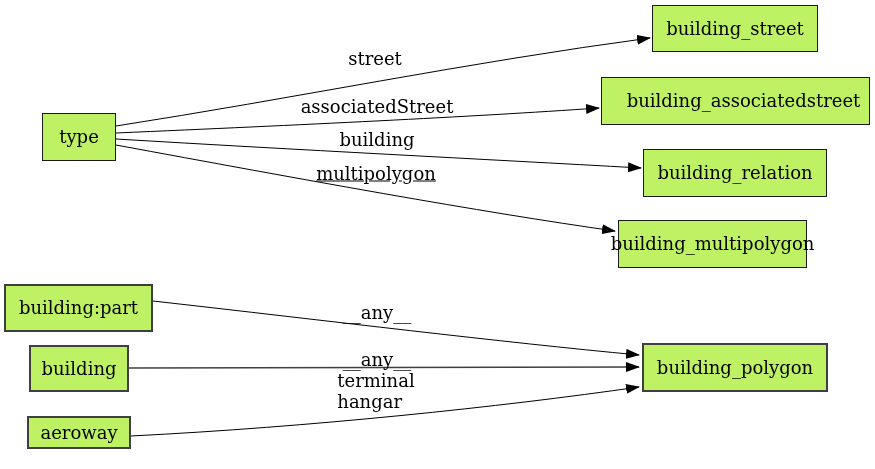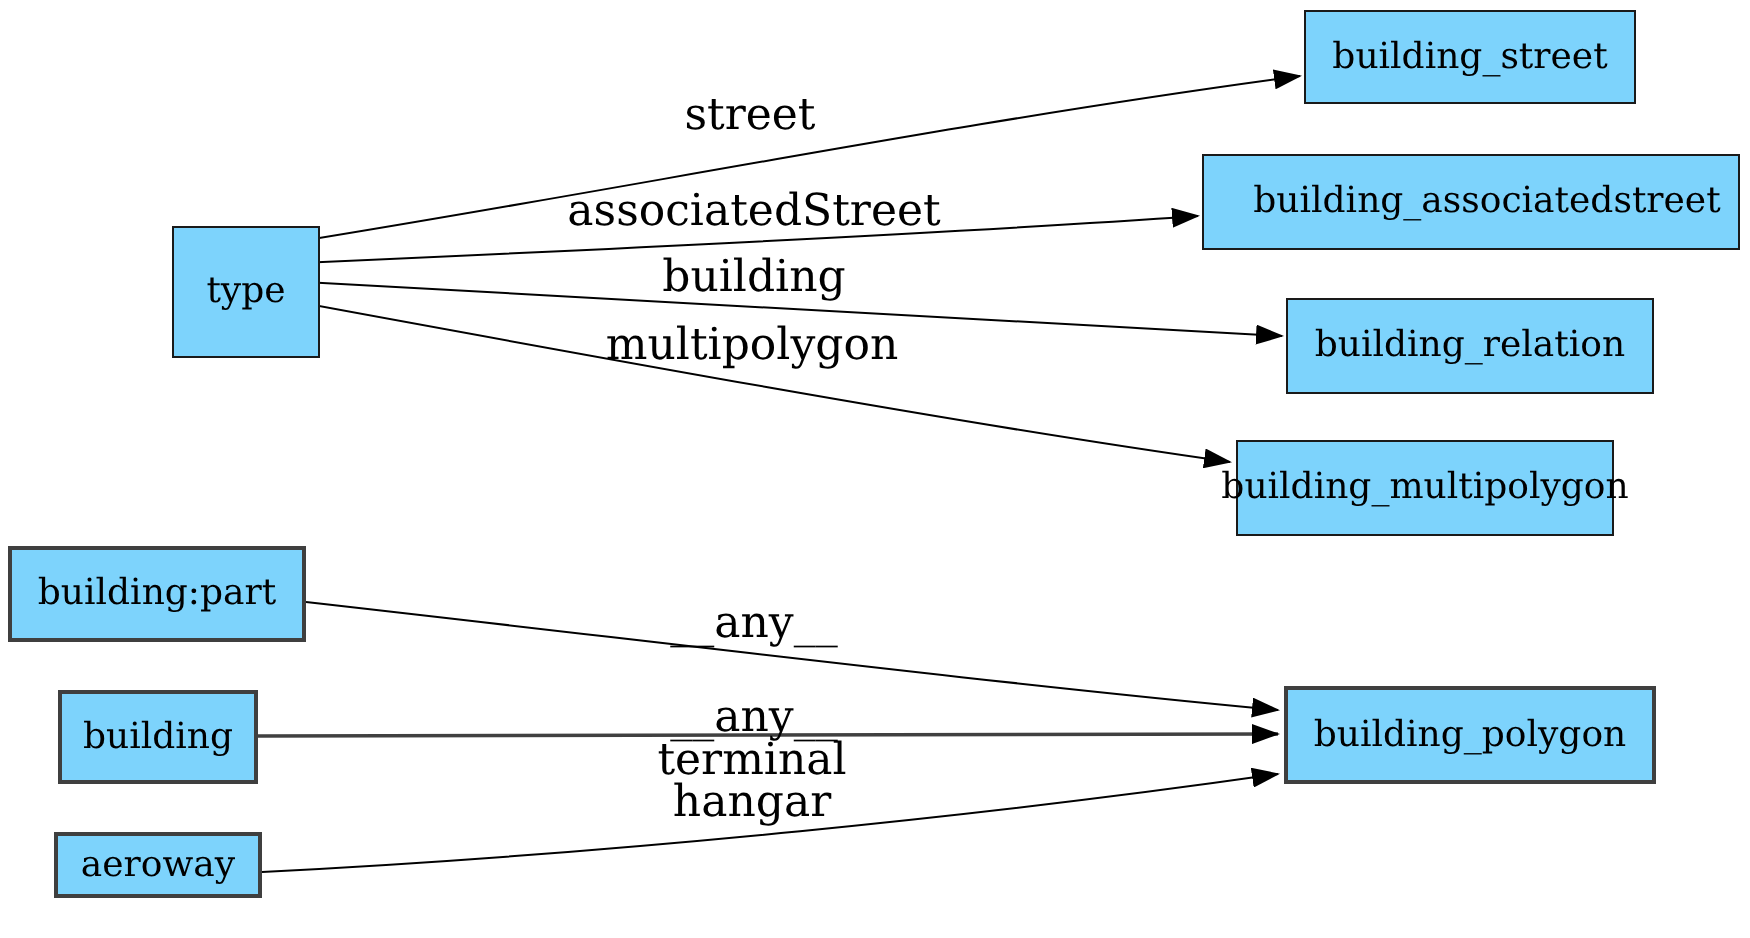--- a/index.html
+++ b/index.html
@@ -19,55 +19,55 @@
   .edges-svg {
     position: absolute;
     left: 0;
     top: 0;
     width: 875px;
     height: 469px;
   }
   .node {
     position: absolute;
     box-sizing: border-box;
-    background: #7dd3fc;
+    background: #bef264;
     border: 1px solid #1a1a1a;
     display: flex;
     align-items: center;
     justify-content: center;
     font-size: 18px;
     line-height: 1;
     white-space: nowrap;
   }
   .node.bold-border {
     border: 2px solid #3f3f3f;
   }
   
-  .n-type                     { left: 42px;  top: 113px; width: 74px;  height: 66px; margin-left: 44px; }
+  .n-type                     { left: 42px;  top: 113px; width: 74px;  height: 48px; }
   .n-building-street          { left: 652px; top: 5px;   width: 166px; height: 47px; }
   .n-building-associatedstreet{ left: 601px; top: 77px;  width: 269px; height: 48px; padding-left: 16px; }
   .n-building-relation        { left: 643px; top: 149px; width: 184px; height: 48px; }
   .n-building-multipolygon    { left: 618px; top: 220px; width: 189px; height: 48px; }
-  .n-building-part            { left: 4px;   top: 273px; width: 149px; height: 48px; }
+  .n-building-part            { left: 4px;   top: 284px; width: 149px; height: 48px; }
   .n-building                 { left: 29px;  top: 345px; width: 100px; height: 47px; }
   .n-aeroway                  { left: 27px;  top: 416px; width: 104px; height: 33px; }
   .n-building-polygon         { left: 642px; top: 343px; width: 186px; height: 49px; text-align: right; }
 
   .edge-label {
     position: absolute;
     transform: translate(-50%, -50%);
-    font-size: 22px;
+    font-size: 18px;
     line-height: 21px;
-    text-align: center;
+    text-align: left;
     white-space: pre-line;
   }
   .l-street          { left: 375px; top: 58px;  }
   .l-associatedstreet{ left: 377px; top: 106px; }
   .l-building        { left: 377px; top: 139px; }
-  .l-multipolygon    { left: 376px; top: 173px; }
+  .l-multipolygon    { left: 376px; top: 173px; text-decoration: underline; }
   .l-any-1           { left: 377px; top: 312px; }
   .l-any-2           { left: 377px; top: 359px; }
   .l-terminal-hangar { left: 376px; top: 391px; }
 </style>
 </head>
 <body>
 
 <div class="canvas">
 
   <svg class="edges-svg" viewBox="0 0 875 469" xmlns="http://www.w3.org/2000/svg">

